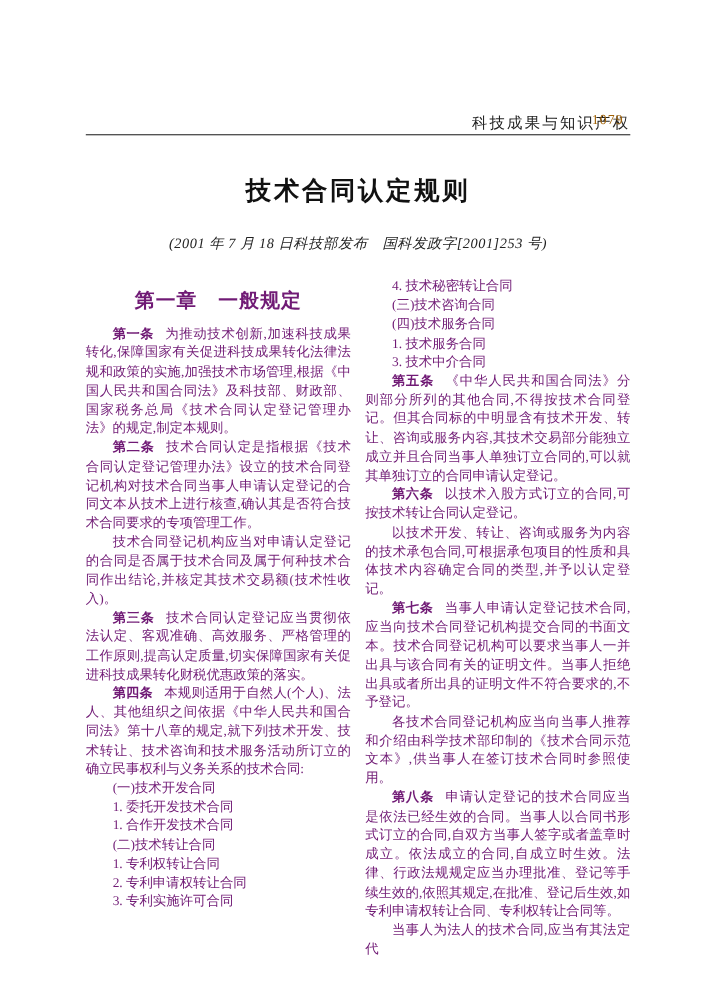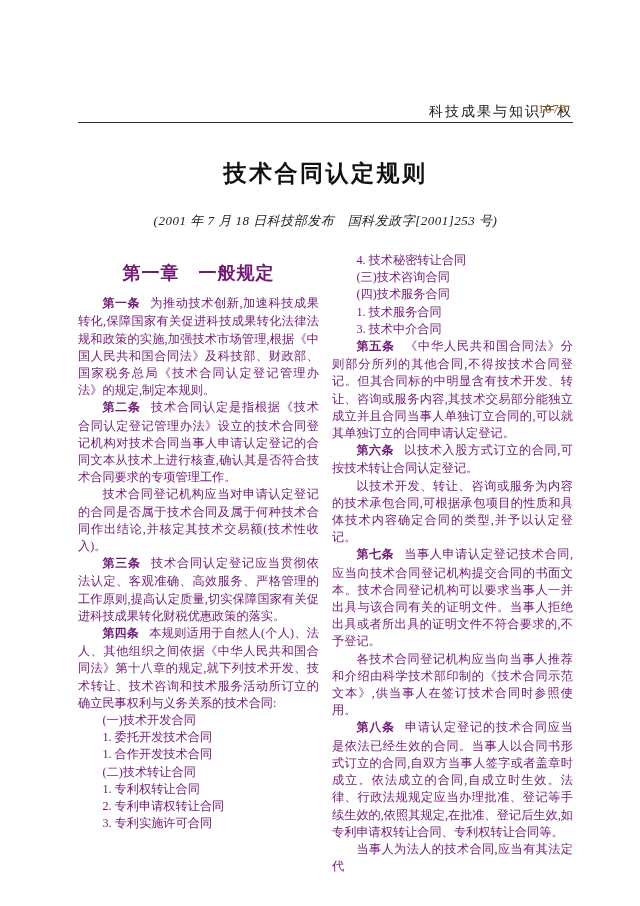--- a/index.html
+++ b/index.html
@@ -94,21 +94,21 @@
     letter-spacing: 1px;
     text-indent: 0;
   }
   .para {
     margin: 0;
     text-indent: 2em;
   }
   .law-label {
     font-weight: bold;
     margin-right: 0.85em;
-    font-family: Liberation Mono, monospace;
+    font-family: Liberation Sans, sans-serif;
     font-size: 12px;
   }
   .item {
     margin: 0;
     padding-left: 2em;
     text-indent: 0;
     text-align: left;
   }
 </style>
 </head>

